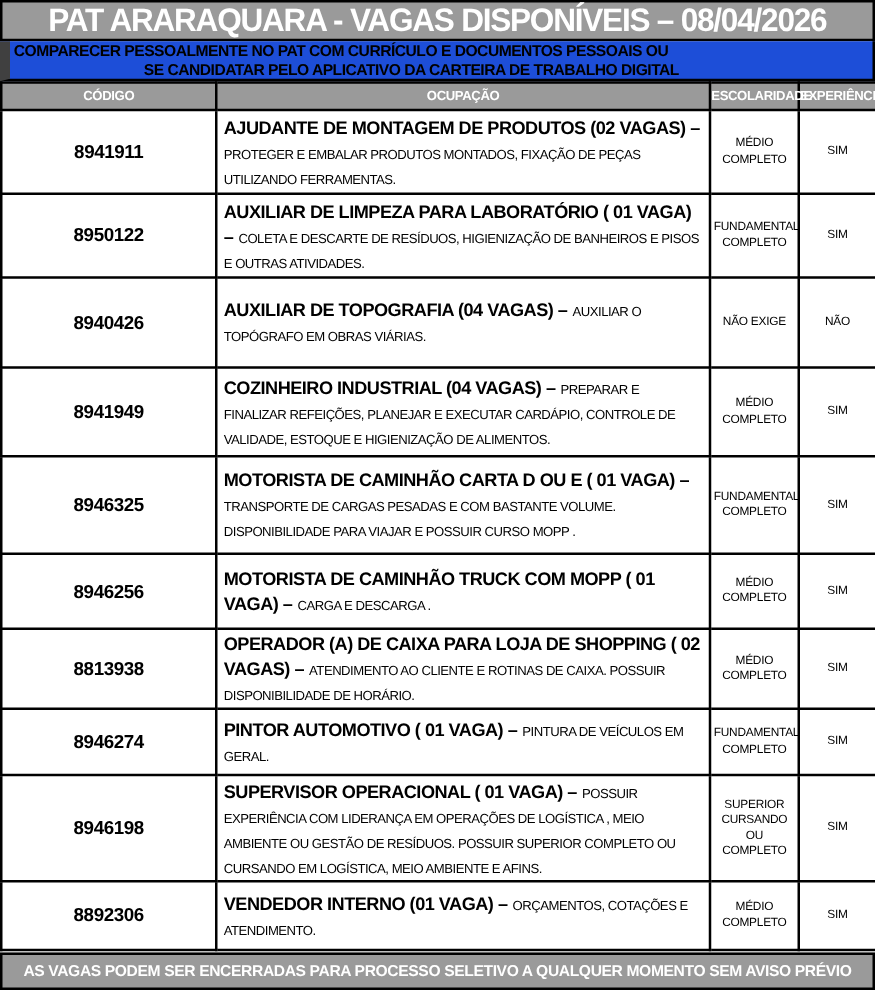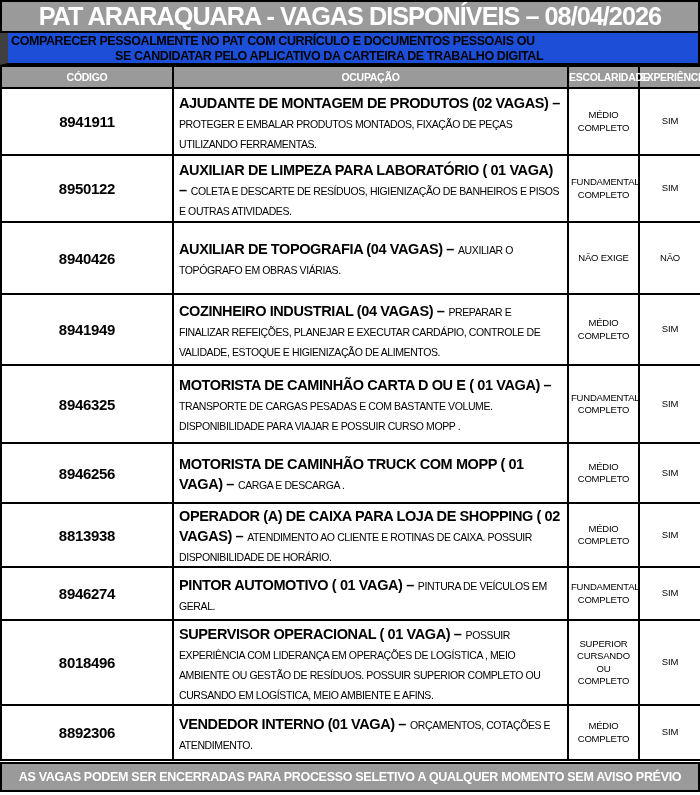--- a/index.html
+++ b/index.html
@@ -191,21 +191,21 @@
         <td class="esc">MÉDIO COMPLETO</td>
         <td class="exp">SIM</td>
       </tr>
       <tr style="height:53px">
         <td class="code">8946274</td>
         <td class="occ"><span class="job-title">PINTOR AUTOMOTIVO ( 01 VAGA) –</span> <span class="job-desc">PINTURA DE VEÍCULOS EM GERAL.</span></td>
         <td class="esc">FUNDAMENTAL COMPLETO</td>
         <td class="exp">SIM</td>
       </tr>
       <tr style="height:85px">
-        <td class="code">8018496</td>
+        <td class="code">8946198</td>
         <td class="occ"><span class="job-title">SUPERVISOR OPERACIONAL ( 01 VAGA) –</span> <span class="job-desc">POSSUIR EXPERIÊNCIA COM LIDERANÇA EM OPERAÇÕES DE LOGÍSTICA , MEIO AMBIENTE OU GESTÃO DE RESÍDUOS. POSSUIR SUPERIOR COMPLETO OU CURSANDO EM LOGÍSTICA, MEIO AMBIENTE E AFINS.</span></td>
         <td class="esc">SUPERIOR CURSANDO OU COMPLETO</td>
         <td class="exp">SIM</td>
       </tr>
       <tr style="height:55px">
         <td class="code">8892306</td>
         <td class="occ"><span class="job-title">VENDEDOR INTERNO (01 VAGA) –</span> <span class="job-desc">ORÇAMENTOS, COTAÇÕES E ATENDIMENTO.</span></td>
         <td class="esc">MÉDIO COMPLETO</td>
         <td class="exp">SIM</td>
       </tr>

